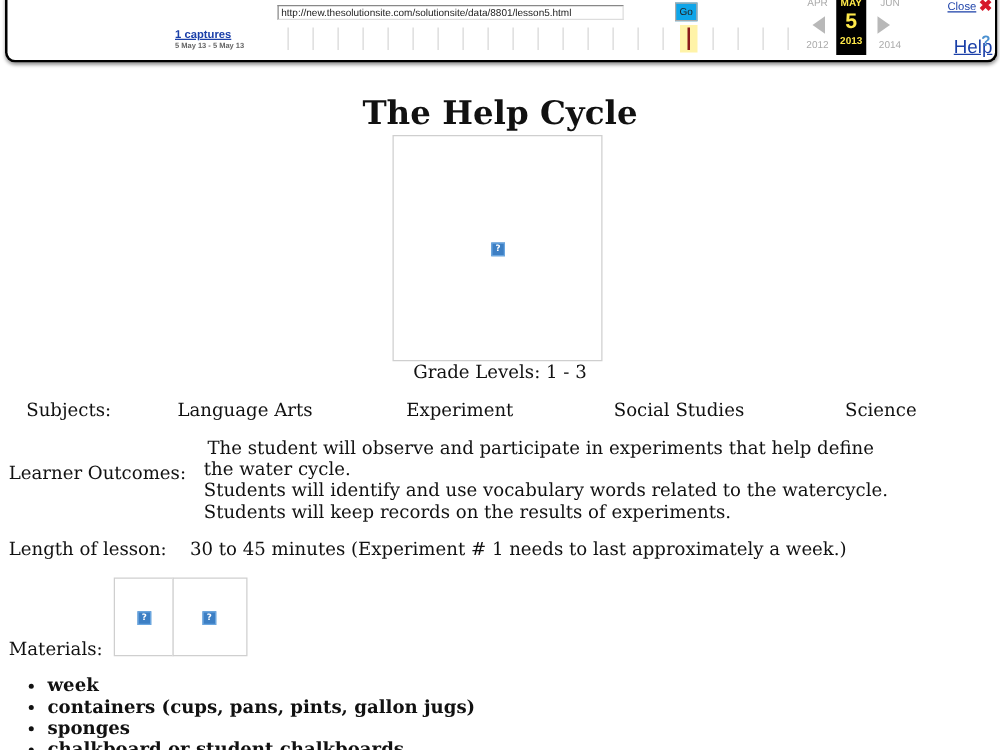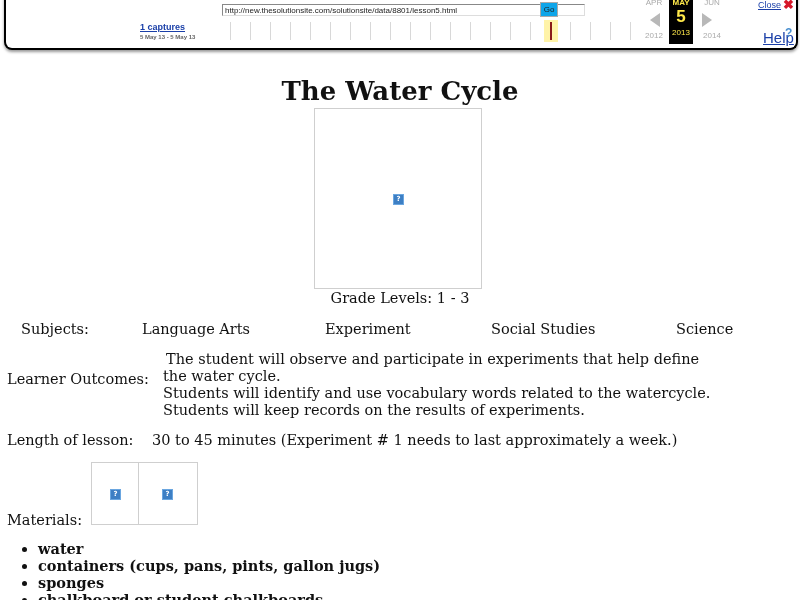--- a/index.html
+++ b/index.html
@@ -15,36 +15,36 @@
   .wb-logo { position: absolute; left: 14px; top: 10px; width: 92px; height: 30px; }
   .wb-logo-top { font-size: 5px; letter-spacing: 1.6px; color: #333; font-weight: bold; white-space: nowrap; }
   .wb-logo-main { margin-top: 2px; font-size: 15px; font-weight: bold; letter-spacing: -1px; line-height: 16px; font-family: "Liberation Sans Narrow", "Liberation Sans", sans-serif; transform: scaleX(0.78); transform-origin: left; white-space: nowrap; }
   .wb-logo-main .way { color: #b0203a; }
   .wb-logo-main .mach { color: #222; }
 
   .wb-captures { position: absolute; left: 134px; top: 26px; width: 72px; text-align: left; font-weight: bold; }
   .wb-captures a { font-size: 9px; color: #1a3fa8; text-decoration: underline; display: block; }
   .wb-captures .range { font-size: 6px; color: #666; margin-top: 2px; white-space: nowrap; }
 
-  .wb-url { position: absolute; left: 216px; top: 8px; width: 363px; height: 12px; border: 1px solid #888; border-right-color: #ddd; border-bottom-color: #ddd; font-size: 8px; line-height: 12px; padding: 0 2px; color: #222; background: #fff; box-sizing: border-box; white-space: nowrap; overflow: hidden; }
+  .wb-url { position: absolute; left: 216px; top: 8px; width: 277px; height: 12px; border: 1px solid #888; border-right-color: #ddd; border-bottom-color: #ddd; font-size: 8px; line-height: 12px; padding: 0 2px; color: #222; background: #fff; box-sizing: border-box; white-space: nowrap; overflow: hidden; }
   .wb-go { position: absolute; left: 534px; top: 6px; width: 18px; height: 15px; border: 1px solid #aaa; background: #0ea5e9; font-size: 8px; line-height: 14px; text-align: center; color: #222; box-sizing: border-box; }
 
   .wb-sparkline { position: absolute; left: 216px; top: 24px; width: 420px; height: 22px; }
   .wb-tick { position: absolute; top: 2px; width: 1px; height: 18px; background: #d8d8d8; }
   .wb-highlight { position: absolute; left: 322px; top: 0; width: 14px; height: 22px; background: #fff3a8; }
   .wb-capture-bar { position: absolute; left: 328px; top: 2px; width: 2px; height: 18px; background: #8a1a1a; }
 
   .wb-cal { position: absolute; left: 634px; top: 0; width: 90px; height: 48px; font-family: "Liberation Sans", sans-serif; }
   .wb-month { position: absolute; top: 2px; width: 28px; text-align: center; font-size: 8px; color: #aaa; }
   .wb-year { position: absolute; top: 35px; width: 28px; text-align: center; font-size: 8px; color: #aaa; }
   .wb-prev { left: 0; } .wb-next { left: 58px; }
   .wb-current { position: absolute; left: 29px; top: 0; width: 24px; height: 48px; background: #000; text-align: center; }
   .wb-current .m { font-size: 8px; font-weight: bold; color: #ffe94a; margin-top: 2px; }
   .wb-current .d { font-size: 17px; font-weight: bold; color: #ffe94a; line-height: 18px; margin-top: 1px; }
-  .wb-current .y { font-size: 8px; font-weight: normal; color: #ffe94a; margin-top: 2px; }
+  .wb-current .y { font-size: 8px; font-weight: bold; color: #ffe94a; margin-top: 2px; }
   .wb-arrow { position: absolute; top: 17px; width: 0; height: 0; border-top: 7px solid transparent; border-bottom: 7px solid transparent; }
   .wb-arrow-left { left: 10px; border-right: 10px solid #b8b8b8; }
   .wb-arrow-right { left: 62px; border-left: 10px solid #b8b8b8; }
 
   .wb-close { position: absolute; left: 752px; top: 4px; font-size: 9px; color: #1a3fa8; text-decoration: underline; }
   .wb-close-x { position: absolute; left: 777px; top: 1px; font-size: 13px; font-weight: bold; color: #d6172a; }
   .wb-help { position: absolute; left: 757px; top: 33px; font-size: 15px; color: #1a3fa8; text-decoration: underline; }
   .wb-help-q { position: absolute; left: 779px; top: 30px; font-size: 12px; font-weight: bold; color: #4a90d0; }
 
   
@@ -109,21 +109,21 @@
       <div class="y">2013</div>
     </div>
   </div>
 
   <a class="wb-close">Close</a>
   <span class="wb-close-x">✖</span>
   <a class="wb-help">Help</a>
   <span class="wb-help-q">?</span>
 </div>
 
-<h1 class="page-title">The Water Cycle</h1>
+<h1 class="page-title">The Help Cycle</h1>
 
 <div class="img-box" style="left:314px; top:108px; width:168px; height:181px;">
   <div class="broken-icon" style="left:78px; top:85px;">?</div>
 </div>
 
 <div class="txt grade">Grade Levels: 1 - 3</div>
 
 <div class="txt" style="left:7px; top:321px;margin-left:14px;">Subjects:</div>
 <div class="txt" style="left:142px; top:321px;">Language Arts</div>
 <div class="txt" style="left:325px; top:321px;">Experiment</div>
@@ -141,17 +141,17 @@
 
 <div class="txt" style="left:7px; top:512px;">Materials:</div>
 <div class="img-box" style="left:91px; top:462px; width:48px; height:63px;">
   <div class="broken-icon" style="left:18px; top:26px;">?</div>
 </div>
 <div class="img-box" style="left:138px; top:462px; width:60px; height:63px;">
   <div class="broken-icon" style="left:23px; top:26px;">?</div>
 </div>
 
 <ul class="materials">
-  <li>water</li>
+  <li>week</li>
   <li>containers (cups, pans, pints, gallon jugs)</li>
   <li>sponges</li>
   <li>chalkboard or student chalkboards</li>
 </ul>
 
 </body></html>

